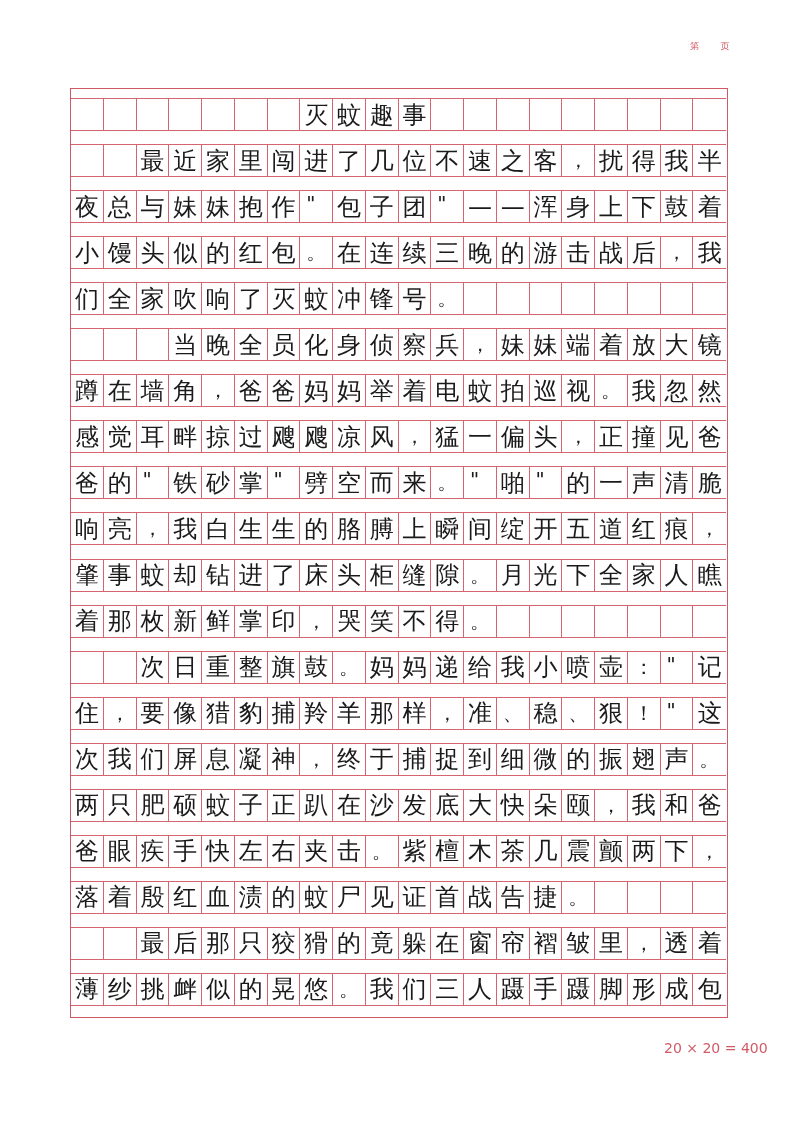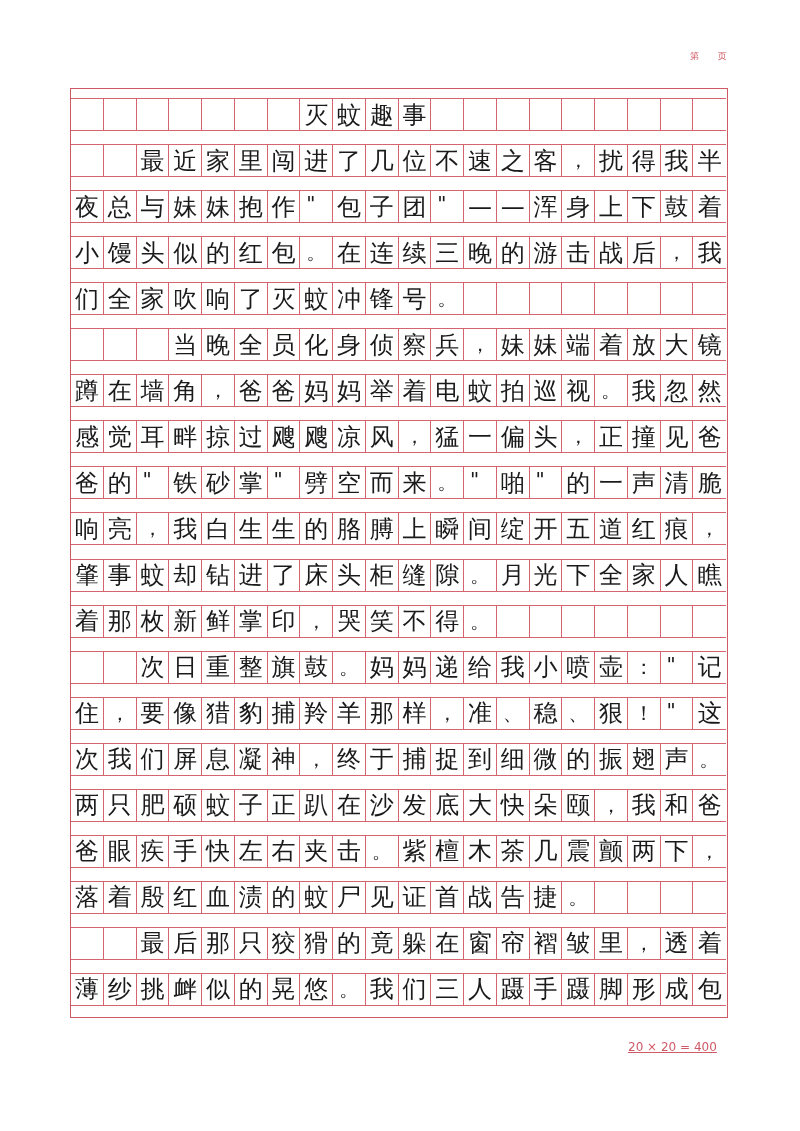--- a/index.html
+++ b/index.html
@@ -10,26 +10,27 @@
   body {
     width: 800px;
     height: 1131px;
     position: relative;
     overflow: hidden;
     font-family: "DejaVu Sans", sans-serif;
   }
   .page-header {
     position: absolute;
     left: 690px;
-    top: 50px;
+    top: 40px;
     width: 40px;
     font-size: 9px;
     color: #d05a66;
     letter-spacing: 8px;
     white-space: nowrap;
+    font-family: Liberation Mono, monospace;
   }
   .grid {
     position: absolute;
     left: 70px;
     top: 88px;
     width: 658px;
     height: 930px;
     box-sizing: border-box;
     border: 1.5px solid #cf5a64;
   }
@@ -72,26 +73,25 @@
     align-items: flex-start;
     padding-left: 6px;
     padding-top: 2px;
     font-size: 20px;
   }
   .cell.dash {
     font-size: 24px;
   }
   .page-footer {
     position: absolute;
-    left: 628px;
+    left: 664px;
     top: 1040px;
-    font-size: 12px;
+    font-size: 14px;
     color: #d05a66;
     white-space: nowrap;
-    text-decoration: underline;
   }
 </style>
 </head>
 <body>
 
 <div class="page-header">第 页</div>
 
 <div class="grid" id="grid">
     <div class="row" style="top: 9px;">
       <div class="cell punct"></div>

